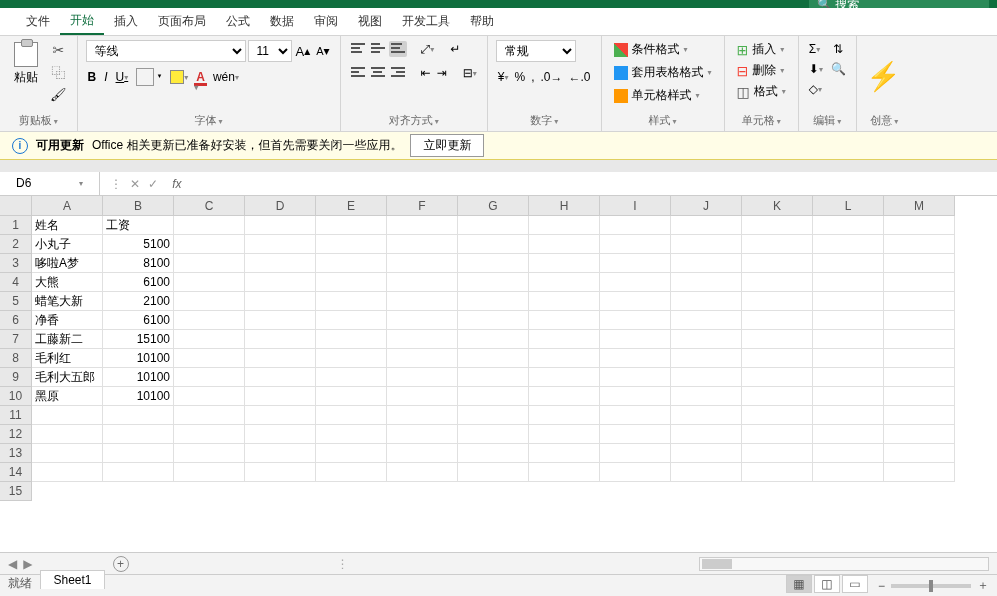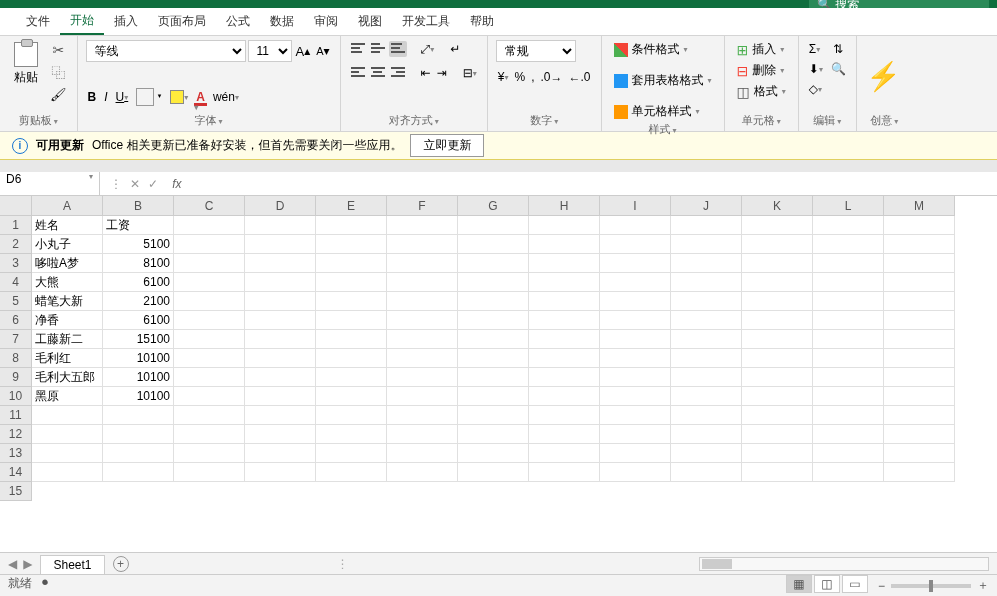--- a/index.html
+++ b/index.html
@@ -17,21 +17,21 @@
 .btn{display:inline-flex;align-items:center;justify-content:center;padding:2px;cursor:pointer;border-radius:2px}
 .vstack{display:flex;flex-direction:column;gap:2px;align-items:center}
 .hstack{display:flex;gap:2px;align-items:center}
 .paste-big{width:36px;height:48px;display:flex;flex-direction:column;align-items:center;justify-content:center;gap:2px}
 .paste-icon{width:24px;height:28px;border:1px solid #888;background:#fff;position:relative}
 .paste-icon::before{content:"";position:absolute;top:-4px;left:6px;width:10px;height:6px;background:#ccc;border:1px solid #888;border-radius:2px}
 .scissors::before{content:"✂";color:#555;font-size:14px}
 .copy::before{content:"⿻";color:#555;font-size:14px}
 .brush::before{content:"🖌";font-size:13px}
 select,input.combo{border:1px solid #ccc;background:#fff;height:22px;padding:0 4px;font-size:12px}
-.font-row1{display:flex;gap:2px;align-items:center;margin-bottom:20px}
+.font-row1{display:flex;gap:2px;align-items:center;margin-bottom:0}
 .font-row2{display:flex;gap:4px;align-items:center}
 .bold{font-weight:bold}.ital{font-style:italic}.uline{text-decoration:underline}
 .border-btn{width:18px;height:18px;border:1px solid #999;position:relative}
 .border-btn::after{content:"▾";font-size:7px;position:absolute;right:-8px;top:3px}
 .fill-btn{width:14px;height:14px;background:#ffeb3b;border:1px solid #888}
 .font-color{position:relative}
 .font-color::after{content:"";position:absolute;bottom:0;left:0;right:0;height:3px;background:#d32f2f}
 .align-ico{width:14px;height:12px;display:flex;flex-direction:column;gap:2px}
 .align-ico span{height:2px;background:#555}
 .num-fmt{width:80px}
@@ -42,39 +42,39 @@
 .cell-ico{background:#ff9800}
 .ins-ico::before{content:"⊞";color:#4caf50;font-size:14px}
 .del-ico::before{content:"⊟";color:#f44336;font-size:14px}
 .fmt-ico::before{content:"◫";color:#555;font-size:14px}
 .idea-ico{font-size:28px;color:#1976d2}
 .infobar{height:28px;background:#fffde7;border-bottom:1px solid #e0d060;display:flex;align-items:center;padding:0 12px;gap:8px}
 .infobar .i-icon{width:16px;height:16px;border:1.5px solid #1976d2;border-radius:50%;color:#1976d2;display:flex;align-items:center;justify-content:center;font-size:10px;font-weight:bold}
 .infobar button{background:#fff;border:1px solid #999;padding:2px 12px;cursor:pointer}
 .gap{height:12px;background:#e8e8e8}
 .fx-bar{height:24px;background:#fff;border-bottom:1px solid #ccc;display:flex;align-items:center}
-.namebox{width:100px;height:24px;border:1px solid #ccc;border-top:none;border-left:none;display:flex;padding:0 6px;justify-content:space-between}
+.namebox{width:100px;height:24px;border:1px solid #ccc;border-top:none;border-left:none;display:flex;align-items:center;padding:0 16px;justify-content:space-between}
 .namebox::after{content:"▾";font-size:8px;color:#888}
 .fx-btns{display:flex;gap:8px;padding:0 10px;color:#999}
 .fx-lbl{font-style:italic;color:#666;padding:0 4px}
 .fx-input{flex:1;border:none;height:22px;padding:0 4px}
 .grid-wrap{flex:1;display:flex;overflow:hidden;background:#fff}
 .rowhdrs{display:flex;flex-direction:column}
 .corner{width:32px;height:20px;background:#e8e8e8;border-right:1px solid #ccc;border-bottom:1px solid #ccc}
 .rowhdr{width:32px;height:19px;background:#e8e8e8;border-right:1px solid #ccc;border-bottom:1px solid #ccc;text-align:center;line-height:19px;color:#555}
 .cols{flex:1;overflow:hidden}
 .colhdrs{display:flex;height:20px}
 .colhdr{width:71px;background:#e8e8e8;border-right:1px solid #ccc;border-bottom:1px solid #ccc;text-align:center;line-height:20px;color:#555}
 .rows{display:flex;flex-direction:column}
 .row{display:flex;height:19px}
 .cell{width:71px;border-right:1px solid #e0e0e0;border-bottom:1px solid #e0e0e0;padding:0 3px;line-height:19px;overflow:hidden;white-space:nowrap}
 .cell.num{text-align:right}
 .sheetbar{height:22px;background:#f3f3f3;border-top:1px solid #ccc;display:flex;align-items:center;padding:0 8px;gap:8px}
 .nav-arrows{display:flex;gap:6px;color:#888}
-.sheet-tab{background:#fff;border:1px solid #ccc;border-bottom:none;padding:2px 12px;position:relative;top:1px}
+.sheet-tab{background:#fff;border:1px solid #ccc;border-bottom:none;padding:2px 12px;position:relative;top:16px}
 .add-sheet{width:16px;height:16px;border:1px solid #999;border-radius:50%;display:flex;align-items:center;justify-content:center;color:#666}
 .hscroll{margin-left:auto;width:290px;height:14px;border:1px solid #ccc;background:#f8f8f8;display:flex;align-items:center}
 .hscroll .thumb{width:30px;height:10px;background:#ccc;margin-left:2px}
 .statusbar{height:22px;background:#f3f3f3;border-top:1px solid #ccc;display:flex;padding:0 8px;gap:10px;color:#555}
 .statusbar .views{margin-left:auto;display:flex;gap:2px}
 .view-btn{width:26px;height:18px;border:1px solid #ccc;display:flex;align-items:center;justify-content:center;background:#fff}
 .view-btn.active{background:#d0d0d0}
 .zoom{display:flex;align-items:center;gap:6px}
 .slider{width:80px;height:4px;background:#ccc;position:relative}
 .slider::after{content:"";position:absolute;left:38px;top:-4px;width:4px;height:12px;background:#888}
@@ -212,21 +212,21 @@
         <span class="btn">%</span>
         <span class="btn">,</span>
         <span class="btn">.0→</span>
         <span class="btn">←.0</span>
       </div>
     </div>
     <div class="group-label">数字</div>
   </div>
 
   <div class="group">
-    <div class="group-body" style="flex-direction:column;gap:12px">
+    <div class="group-body" style="flex-direction:column;gap:4px">
       <div class="ribbon-item dd">
           <span class="mini-ico cond-ico"></span>
           <span>条件格式</span>
         </div>
       <div class="ribbon-item dd">
           <span class="mini-ico table-ico"></span>
           <span>套用表格格式</span>
         </div>
       <div class="ribbon-item dd">
           <span class="mini-ico cell-ico"></span>

